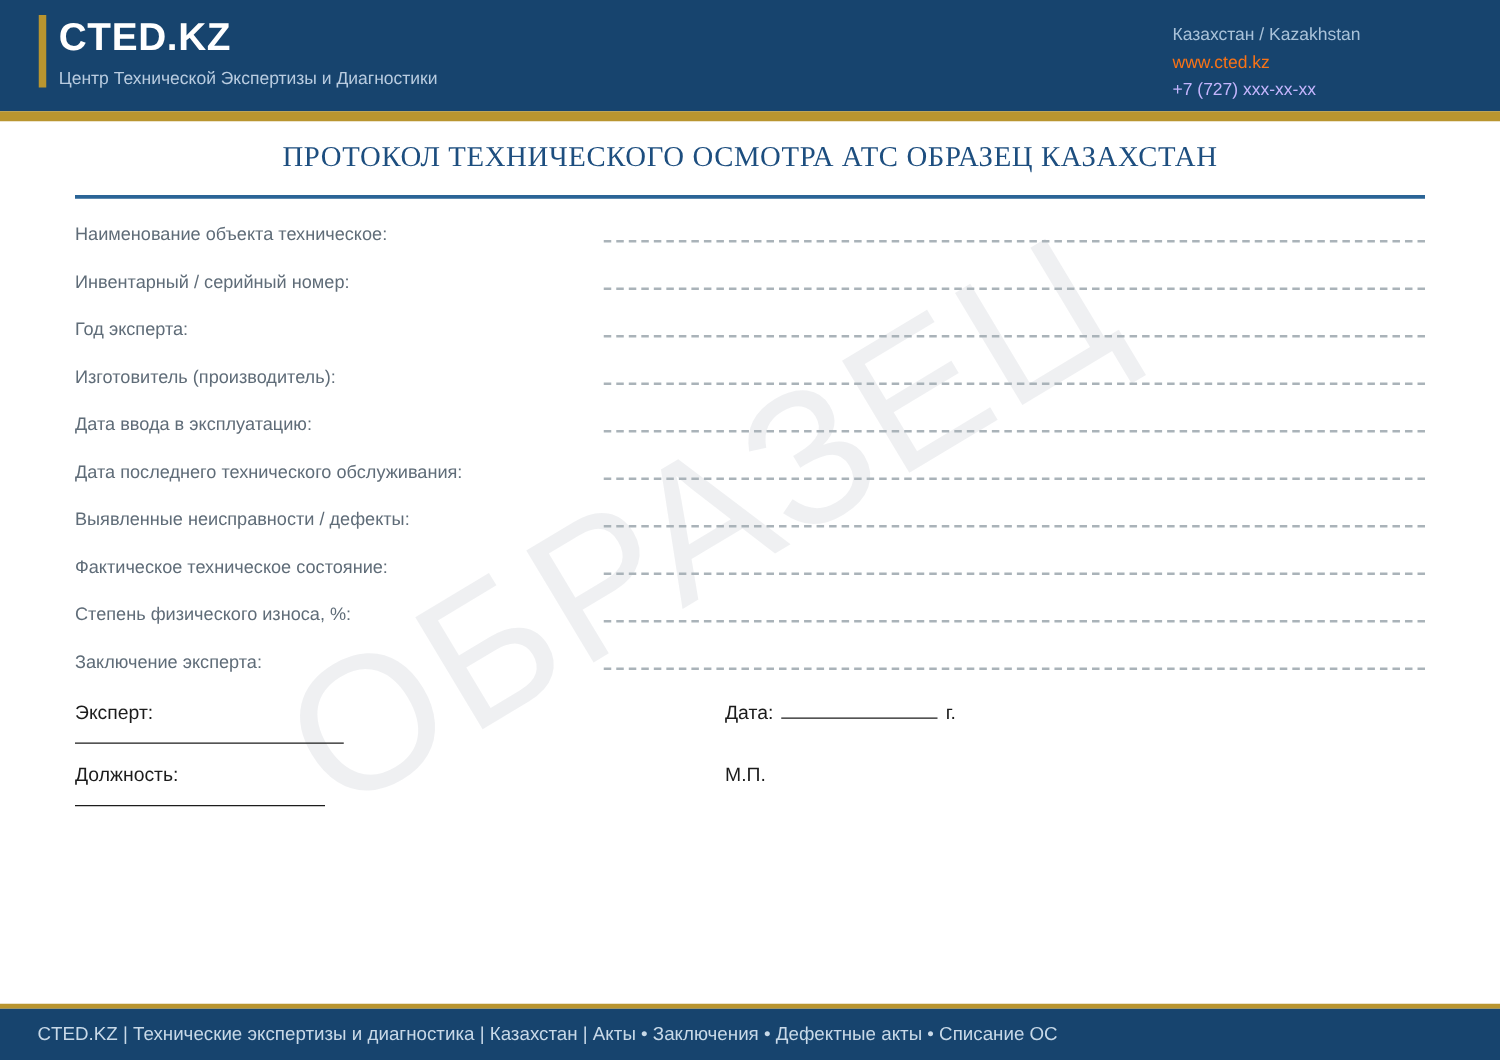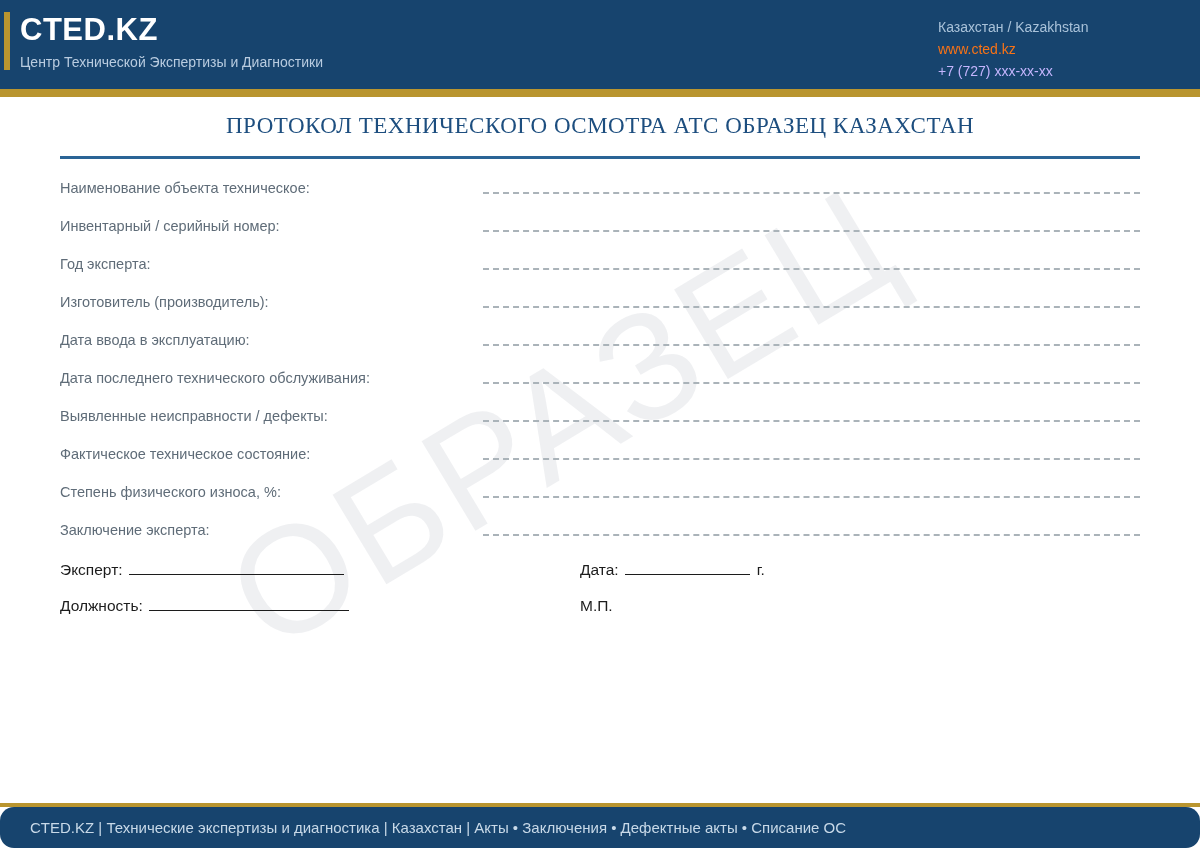--- a/index.html
+++ b/index.html
@@ -21,21 +21,21 @@
     background: #17446e;
   }
   .gold-stripe-top {
     position: absolute;
     top: 89px; left: 0; right: 0;
     height: 8px;
     background: #b9952f;
   }
   .logo-block {
     position: absolute;
-    top: 12px; left: 4px;
+    top: 12px; left: 31px;
     display: flex;
   }
   .logo-bar {
     width: 6px;
     background: #b9952f;
     margin-right: 10px;
   }
   .logo-title {
     color: #ffffff;
     font-size: 31px;
@@ -122,21 +122,21 @@
     position: absolute;
     top: 560px; left: 60px; right: 60px;
     color: #1c1c1c;
     font-size: 15.5px;
   }
   .sig-row {
     display: flex;
     margin-bottom: 17px;
     align-items: baseline;
   }
-  .sig-left { width: 520px; display: flex; align-items: baseline; }
+  .sig-left { width: 520px; display: flex; align-items: baseline; flex-direction: column; }
   .sig-right { display: flex; align-items: baseline; }
   .sig-label { margin-right: 6px; white-space: nowrap; }
   .sig-line {
     display: inline-block;
     border-bottom: 1px solid #1c1c1c;
     height: 14px;
   }
   .line-expert { width: 215px; }
   .line-position { width: 200px; }
   .line-date { width: 125px; }
@@ -150,21 +150,20 @@
   }
   .gold-stripe-bottom {
     height: 4px;
     background: #b9952f;
   }
   .footer-bar {
     height: 41px;
     background: #17446e;
     display: flex;
     align-items: center;
-    border-radius: 14px;
   }
   .footer-text {
     color: #c8d9e8;
     font-size: 15px;
     padding-left: 30px;
     white-space: nowrap;
   }
 </style>
 </head>
 <body>

